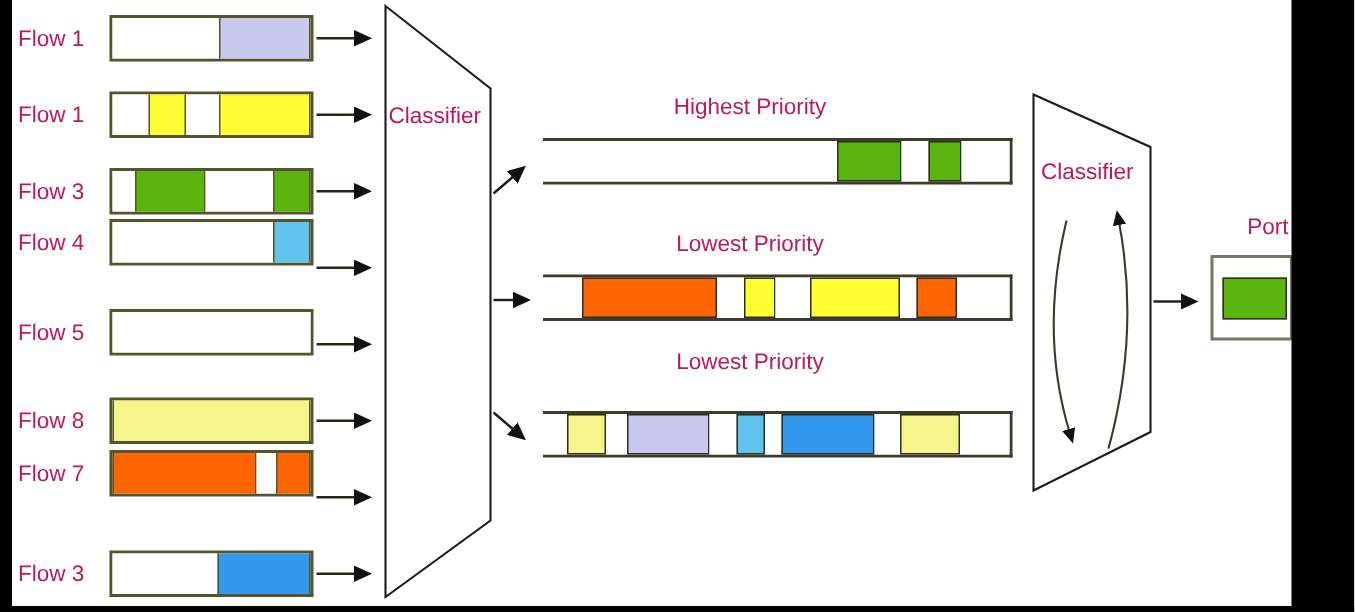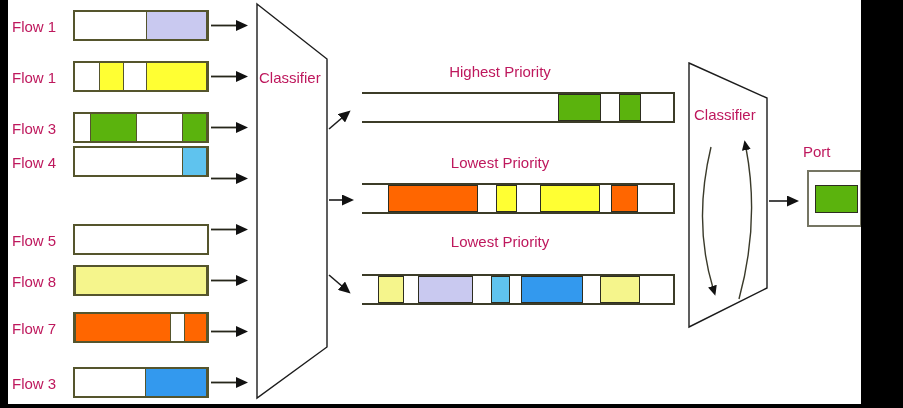--- a/index.html
+++ b/index.html
@@ -33,21 +33,21 @@
   }
   .queue-bar {
     position:absolute; left:362px; width:313px; height:31px;
     border:2px solid #3c3c28; border-left:none; background:#fff;
     display:flex; z-index:2;
   }
 
   .shape-label { position:absolute; font-size:15px; white-space:nowrap; z-index:3; }
   .classifier-label { left:259px; top:69px; }
   .scheduler-label  { left:694px; top:106px; }
-  .port-label       { left:803px; top:143px; width:56px; text-align:left; }
+  .port-label       { left:803px; top:143px; width:56px; text-align:right; }
 
   .port-box {
     position:absolute; left:807px; top:170px; width:55px; height:57px;
     border:2px solid #757563; background:#fff; z-index:2;
   }
   .port-packet {
     position:absolute; left:6px; top:13px; width:43px; height:28px;
     border:1.5px solid #2d2d20;
   }
 </style>
@@ -121,33 +121,33 @@
           <div class="seg colored" style="width: 19.2%; background: rgb(91, 179, 13);"></div>
         </div>
       </div>
       <div class="flow-row" style="top: 146px;">
         <div class="flow-label">Flow 4</div>
         <div class="flow-box">
           <div class="seg" style="width: 80.9%; background: rgb(255, 255, 255);"></div>
           <div class="seg colored" style="width: 19.1%; background: rgb(95, 195, 238);"></div>
         </div>
       </div>
-      <div class="flow-row" style="top: 224px;">
+      <div class="flow-row" style="top: 206px;">
         <div class="flow-label">Flow 5</div>
         <div class="flow-box">
           <div class="seg" style="width: 100%; background: rgb(255, 255, 255);"></div>
         </div>
       </div>
       <div class="flow-row" style="top: 265px;">
         <div class="flow-label">Flow 8</div>
         <div class="flow-box">
           <div class="seg colored" style="width: 100%; background: rgb(245, 245, 140);"></div>
         </div>
       </div>
-      <div class="flow-row" style="top: 312px; padding-left: 18px;">
+      <div class="flow-row" style="top: 300px; padding-left: 18px;">
         <div class="flow-label">Flow 7</div>
         <div class="flow-box">
           <div class="seg colored" style="width: 72.4%; background: rgb(255, 102, 0);"></div>
           <div class="seg" style="width: 10.3%; background: rgb(255, 255, 255);"></div>
           <div class="seg colored" style="width: 17.3%; background: rgb(255, 102, 0);"></div>
         </div>
       </div>
       <div class="flow-row" style="top: 367px;">
         <div class="flow-label">Flow 3</div>
         <div class="flow-box">

